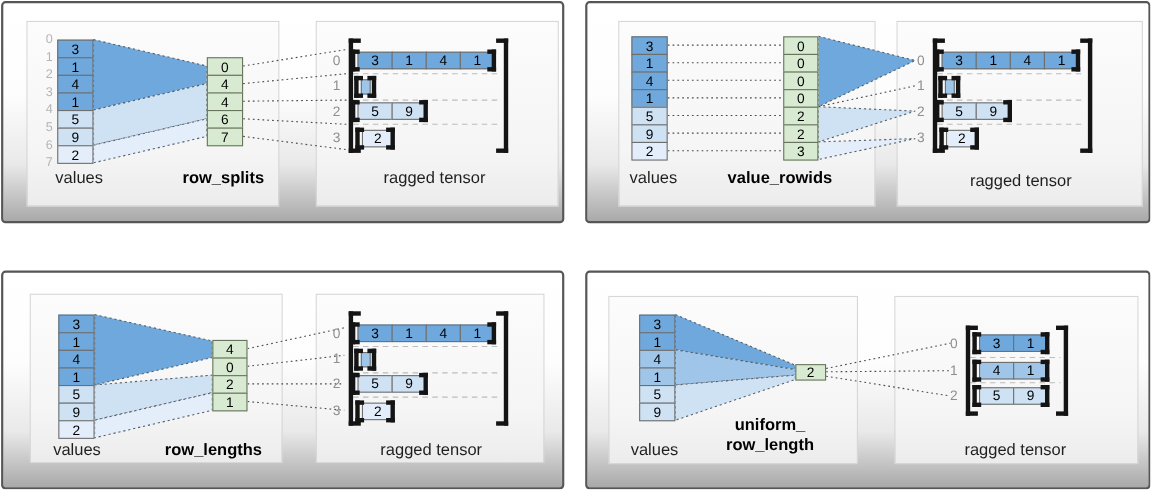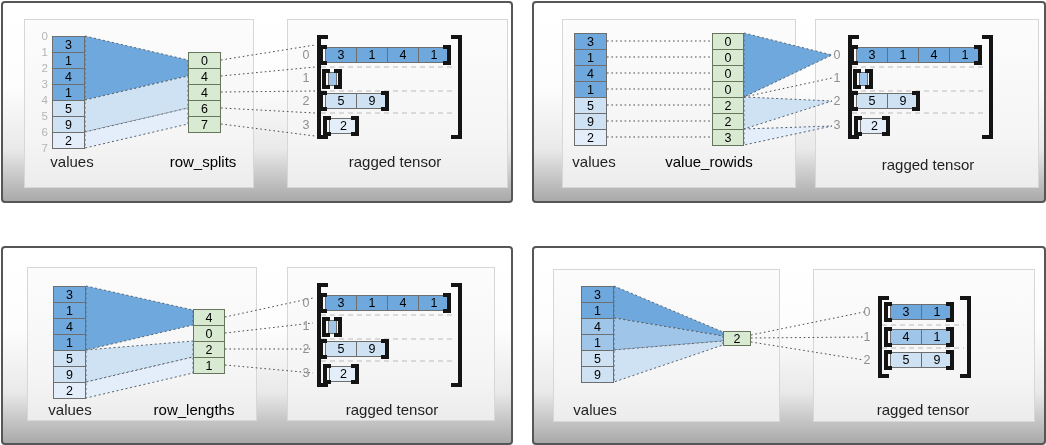--- a/index.html
+++ b/index.html
@@ -16,21 +16,21 @@
   .cell{box-sizing:border-box;border:1px solid #6e6e6e;display:flex;align-items:center;justify-content:center;
         font-size:12.5px;color:#000;}
   .row{position:absolute;display:flex;}
   .row .cell{width:32px;height:16px;margin-left:-1px;}
   .row .cell:first-child{margin-left:0;}
   .acell{position:absolute;}
   .dk{background:#6fa8dc;} .md{background:#9fc5e8;} .lt{background:#cfe2f3;}
   .xl{background:#e4eefa;} .gr{background:#d9ead3;border-color:#67755c;}
   .cap{position:absolute;transform:translateX(-50%);font-size:15px;line-height:18px;color:#1f1f1f;
        white-space:nowrap;text-align:center;}
-  .bcap{font-weight:normal;color:#000;}
+  .bcap{font-weight:bold;color:#000;}
   .idx{position:absolute;width:13px;}
   .ilbl{height:16px;line-height:16px;font-size:11.5px;color:#b4b4b4;text-align:right;}
   .rlbl{position:absolute;transform:translate(-50%,-50%);font-size:12.5px;color:#8f8f8f;}
   .bl,.br{position:absolute;box-sizing:border-box;border:4px solid #141414;background:transparent;}
   .bl{border-right:none;} .br{border-left:none;}
   .erect{position:absolute;width:9px;height:14px;background:#9fc5e8;border:1px solid #6e6e6e;box-sizing:border-box;}
 </style>
 </head>
 <body>
 
@@ -303,20 +303,24 @@
       <div class="cell dk">1</div>
       <div class="cell md">4</div>
       <div class="cell md">1</div>
       <div class="cell lt">5</div>
       <div class="cell lt">9</div>
     </div>
 
     <div class="acell cell gr" style="left:189px;top:83px;width:28px;height:15px">2</div>
 
     <div class="cap" style="left:61px;top:153px">values</div>
+    <div class="cap bcap" style="left:166px;top:130px">
+      <div>uniform_</div>
+      <div>row_length</div>
+    </div>
     <div class="cap" style="left:389px;top:153px">ragged tensor</div>
 
     <div class="rlbl" style="left:333px;top:64px">0</div>
     <div class="rlbl" style="left:333px;top:89px">1</div>
     <div class="rlbl" style="left:333px;top:112px">2</div>
 
     <div class="bl" style="left:344px;top:48px;width:11px;height:82px"></div>
     <div class="br" style="left:426px;top:48px;width:11px;height:82px"></div>
 
     <div class="row" style="left:356px;top:56px">

